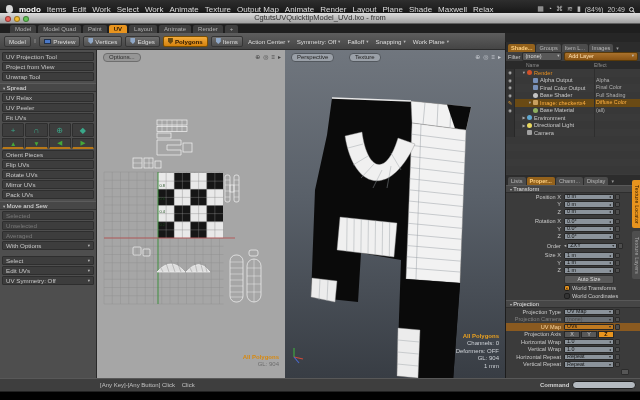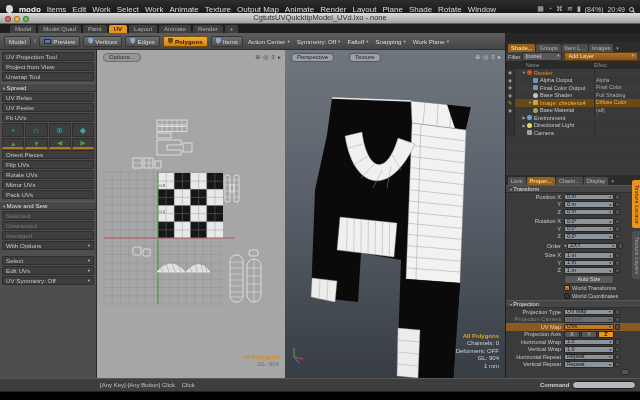--- a/index.html
+++ b/index.html
@@ -156,22 +156,22 @@
         <span class="menu-item">Select</span>
         <span class="menu-item">Work</span>
         <span class="menu-item">Animate</span>
         <span class="menu-item">Texture</span>
         <span class="menu-item">Output Map</span>
         <span class="menu-item">Animate</span>
         <span class="menu-item">Render</span>
         <span class="menu-item">Layout</span>
         <span class="menu-item">Plane</span>
         <span class="menu-item">Shade</span>
-        <span class="menu-item">Rotate</span>
-        <span class="menu-item">Window</span>
+        <span class="menu-item">Maxwell</span>
+        <span class="menu-item">Relax</span>
       </span>
     <span class="mb-right">
       <span id="mb-icons" style="display:flex;gap:4px;">
           <span class="mb-ic">▦</span>
           <span class="mb-ic">◔</span>
           <span class="mb-ic">⌘</span>
           <span class="mb-ic">≋</span>
           <span class="mb-ic">▮</span>
         </span>
       <span>(84%)</span>
@@ -179,21 +179,21 @@
       <span class="mag"></span>
     </span>
   </div>
 
   <div class="titlebar">
     <span class="lights">
       <span class="light l-red"></span>
       <span class="light l-yel"></span>
       <span class="light l-grn"></span>
     </span>
-    <div class="title-text">CgtutsUVQuicktipModel_UVd.lxo - none</div>
+    <div class="title-text">CgtutsUVQuicktipModel_UVd.lxo - from</div>
   </div>
 
   <div class="tabbar" id="layout-tabs">
       <span class="ltab">Model</span>
       <span class="ltab">Model Quad</span>
       <span class="ltab">Paint</span>
       <span class="ltab active">UV</span>
       <span class="ltab">Layout</span>
       <span class="ltab">Animate</span>
       <span class="ltab">Render</span>

